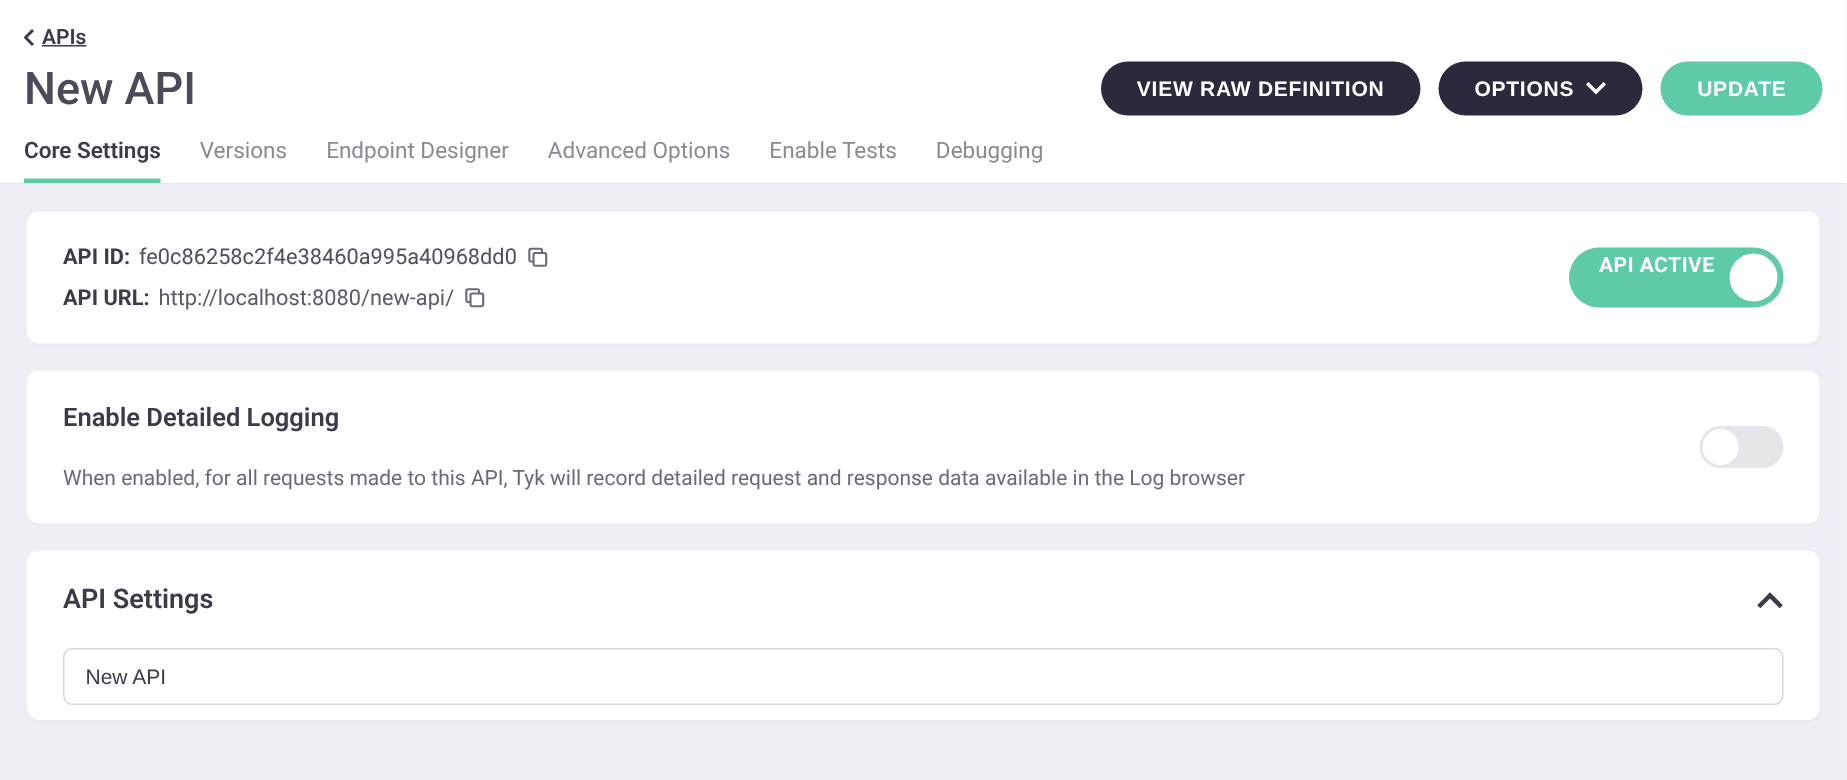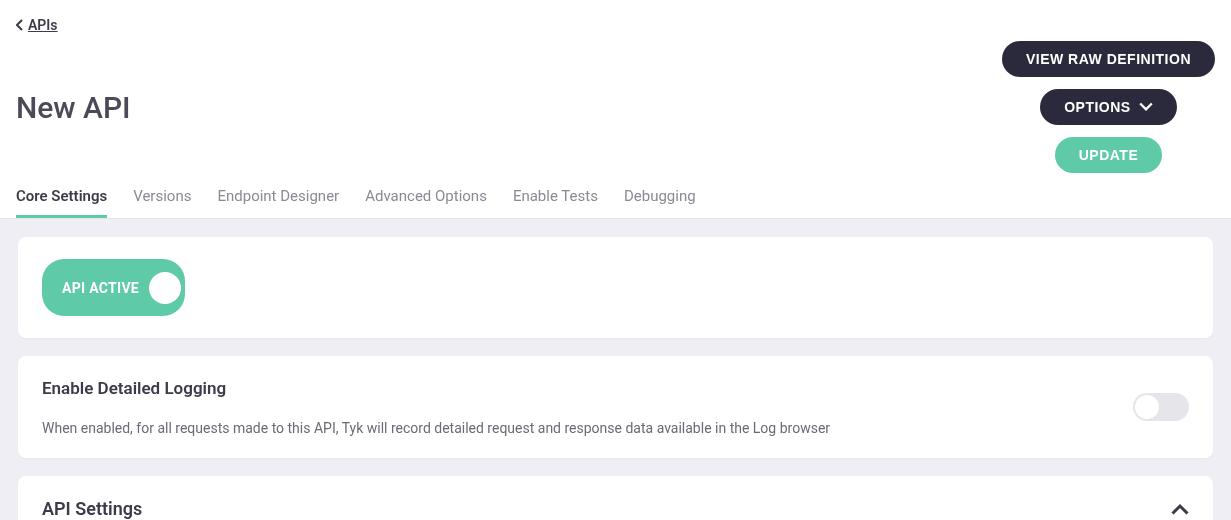--- a/index.html
+++ b/index.html
@@ -37,22 +37,21 @@
       padding: 6px 16px 0 16px;
     }
     .page-title {
       font-size: 30px;
       font-weight: 500;
       color: #4a4a58;
     }
     .header-actions {
       display: flex;
       gap: 12px;
-      align-items: center;
-      flex-direction: column;
+      align-items: flex-start;
     }
     .btn {
       border: none;
       border-radius: 22px;
       padding: 10px 24px;
       font-size: 14px;
       font-weight: 700;
       letter-spacing: 0.5px;
       cursor: pointer;
       display: inline-flex;
@@ -130,27 +129,27 @@
       color: #50505c;
     }
     .copy-icon {
       width: 15px;
       height: 15px;
       cursor: pointer;
       color: #6a6a78;
     }
     .pill-toggle {
       display: flex;
-      align-items: center;
+      align-items: flex-start;
       background: #5fcaa7;
       border-radius: 22px;
       padding: 4px 4px 4px 20px;
       gap: 10px;
       cursor: pointer;
-      height: 57px;
+      height: 40px;
     }
     .pill-toggle-label {
       color: #ffffff;
       font-weight: 700;
       font-size: 14px;
       letter-spacing: 0.3px;
     }
     .pill-toggle-knob {
       width: 32px;
       height: 32px;
@@ -215,21 +214,21 @@
     .text-input {
       width: 100%;
       border: 1px solid #d6d6df;
       border-radius: 6px;
       padding: 10px 14px;
       font-size: 14px;
       color: #3b3b4a;
       outline: none;
     }
     .card-bottom {
-      padding-bottom: 21px;
+      padding-bottom: 10px;
     }
   </style>
 </head>
 <body>
 
 <div class="top-bar">
   <a class="breadcrumb">
     <svg viewBox="0 0 8 12" fill="none" stroke="currentColor" stroke-width="2">
       <path d="M6 1 L1 6 L6 11"></path>
     </svg>
@@ -257,20 +256,38 @@
   <div class="tab">Endpoint Designer</div>
   <div class="tab">Advanced Options</div>
   <div class="tab">Enable Tests</div>
   <div class="tab">Debugging</div>
 </div>
 
 <div class="content-area">
 
   <div class="card">
     <div class="info-row">
+      <div class="info-left">
+        <div class="info-line">
+          <span class="info-label">API ID:</span>
+          <span class="info-value monospace">fe0c86258c2f4e38460a995a40968dd0</span>
+          <svg class="copy-icon" viewBox="0 0 16 16" fill="none" stroke="currentColor" stroke-width="1.5">
+            <rect x="5" y="5" width="9" height="9" rx="1"></rect>
+            <path d="M11 5 V3 a1 1 0 0 0 -1 -1 H3 a1 1 0 0 0 -1 1 v7 a1 1 0 0 0 1 1 h2"></path>
+          </svg>
+        </div>
+        <div class="info-line">
+          <span class="info-label">API URL:</span>
+          <span class="info-value">http://localhost:8080/new-api/</span>
+          <svg class="copy-icon" viewBox="0 0 16 16" fill="none" stroke="currentColor" stroke-width="1.5">
+            <rect x="5" y="5" width="9" height="9" rx="1"></rect>
+            <path d="M11 5 V3 a1 1 0 0 0 -1 -1 H3 a1 1 0 0 0 -1 1 v7 a1 1 0 0 0 1 1 h2"></path>
+          </svg>
+        </div>
+      </div>
       <div class="pill-toggle">
         <span class="pill-toggle-label">API ACTIVE</span>
         <div class="pill-toggle-knob"></div>
       </div>
     </div>
   </div>
 
   <div class="card">
     <div class="logging-row">
       <div>

